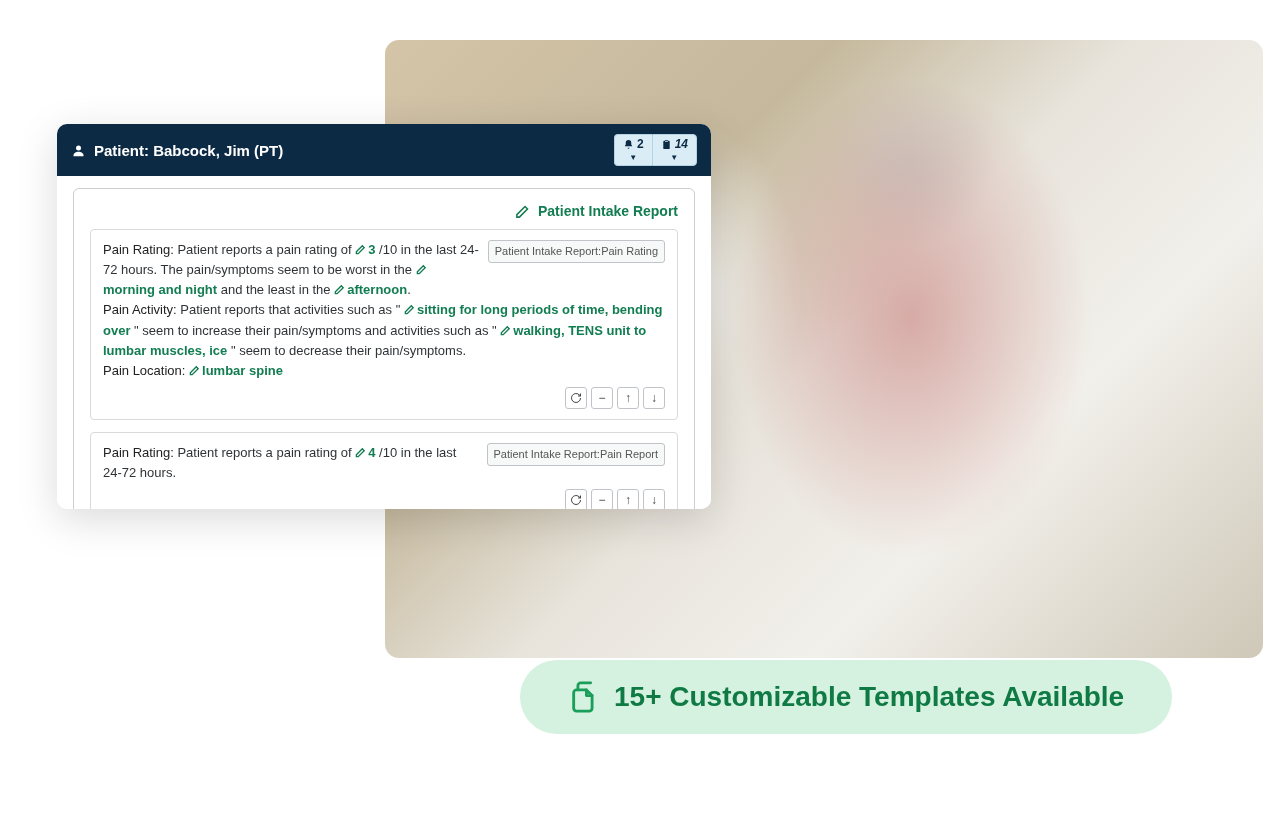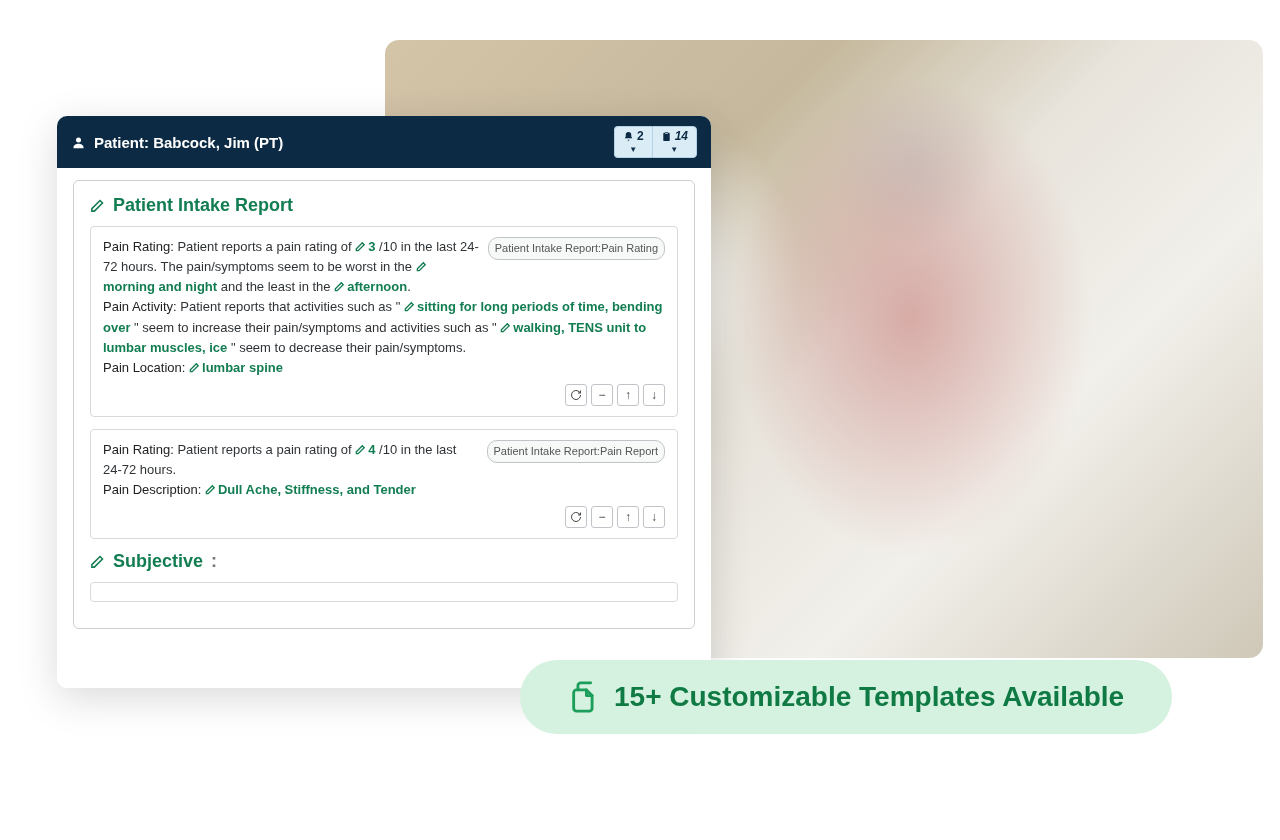--- a/index.html
+++ b/index.html
@@ -25,24 +25,24 @@
     content: "";
     position: absolute;
     inset: 0;
     background:
       radial-gradient(ellipse 300px 400px at 60% 45%, rgba(180,60,60,0.35), transparent 60%),
       radial-gradient(ellipse 200px 300px at 35% 40%, rgba(245,245,245,0.85), transparent 55%),
       radial-gradient(circle 120px at 60% 20%, rgba(200,200,200,0.6), transparent 70%);
   }
   .panel-card {
     position: absolute;
-    top: 116px;
+    top: 124px;
     left: 57px;
     width: 654px;
-    height: 572px;
+    height: 385px;
     background: #fff;
     border-radius: 10px;
     box-shadow: 0 10px 40px rgba(0,0,0,0.15);
     overflow: hidden;
   }
   .titlebar {
     background: #0c2a44;
     color: #fff;
     padding: 10px 14px;
     display: flex;
@@ -98,22 +98,23 @@
     font-weight: 700;
     color: #2a2f34;
     margin-bottom: 14px;
   }
   .section-title {
     display: flex;
     align-items: center;
     gap: 8px;
     color: #137d52;
     font-weight: 700;
-    font-size: 18px;
+    font-size: 14px;
     margin-bottom: 10px;
+    justify-content: flex-end;
   }
   .edit-icon {
     display: inline-flex;
     color: #137d52;
   }
   .block {
     border: 1px solid #d7dadd;
     border-radius: 4px;
     padding: 10px 12px;
     margin-bottom: 12px;
@@ -135,21 +136,21 @@
     display: inline-block;
     margin-right: 2px;
     vertical-align: -1px;
   }
   .chip {
     border: 1px solid #c0c4c8;
     background: #f7f8f8;
     color: #555;
     font-size: 11px;
     padding: 2px 6px;
-    border-radius: 10px;
+    border-radius: 3px;
     font-weight: 500;
     white-space: nowrap;
   }
   .icon-row {
     display: flex;
     gap: 4px;
     justify-content: flex-end;
     margin-top: 6px;
   }
   .icon-btn {
@@ -306,27 +307,20 @@
           <span class="chip">Patient Intake Report:Pain Report</span>
         </div>
         <div class="block-body-row">
           <span class="field-label">Pain Rating:</span>
           <span>Patient reports a pain rating of </span>
           <span class="editable"><span class="mini-edit"><svg width="11" height="11" viewBox="0 0 24 24" fill="none" stroke="#137d52" stroke-width="3">
                   <path d="M3 17v4h4L20 8l-4-4L3 17z"></path>
                 </svg></span><span>4</span></span>
           <span>/10 in the last 24-72 hours.</span>
         </div>
-        <div class="block-body-row">
-          <span class="field-label">Pain Description:</span>
-          <span> </span>
-          <span class="editable"><span class="mini-edit"><svg width="11" height="11" viewBox="0 0 24 24" fill="none" stroke="#137d52" stroke-width="3">
-                  <path d="M3 17v4h4L20 8l-4-4L3 17z"></path>
-                </svg></span><span>Dull Ache, Stiffness, and Tender</span></span>
-        </div>
         <div class="icon-row">
           <span class="icon-btn">
               <svg width="12" height="12" viewBox="0 0 24 24" fill="none" stroke="currentColor" stroke-width="2">
                 <path d="M21 12a9 9 0 1 1-3-6.7L21 8"></path>
                 <path d="M21 3v5h-5"></path>
               </svg>
             </span>
           <span class="icon-btn">−</span>
           <span class="icon-btn">↑</span>
           <span class="icon-btn">↓</span>

